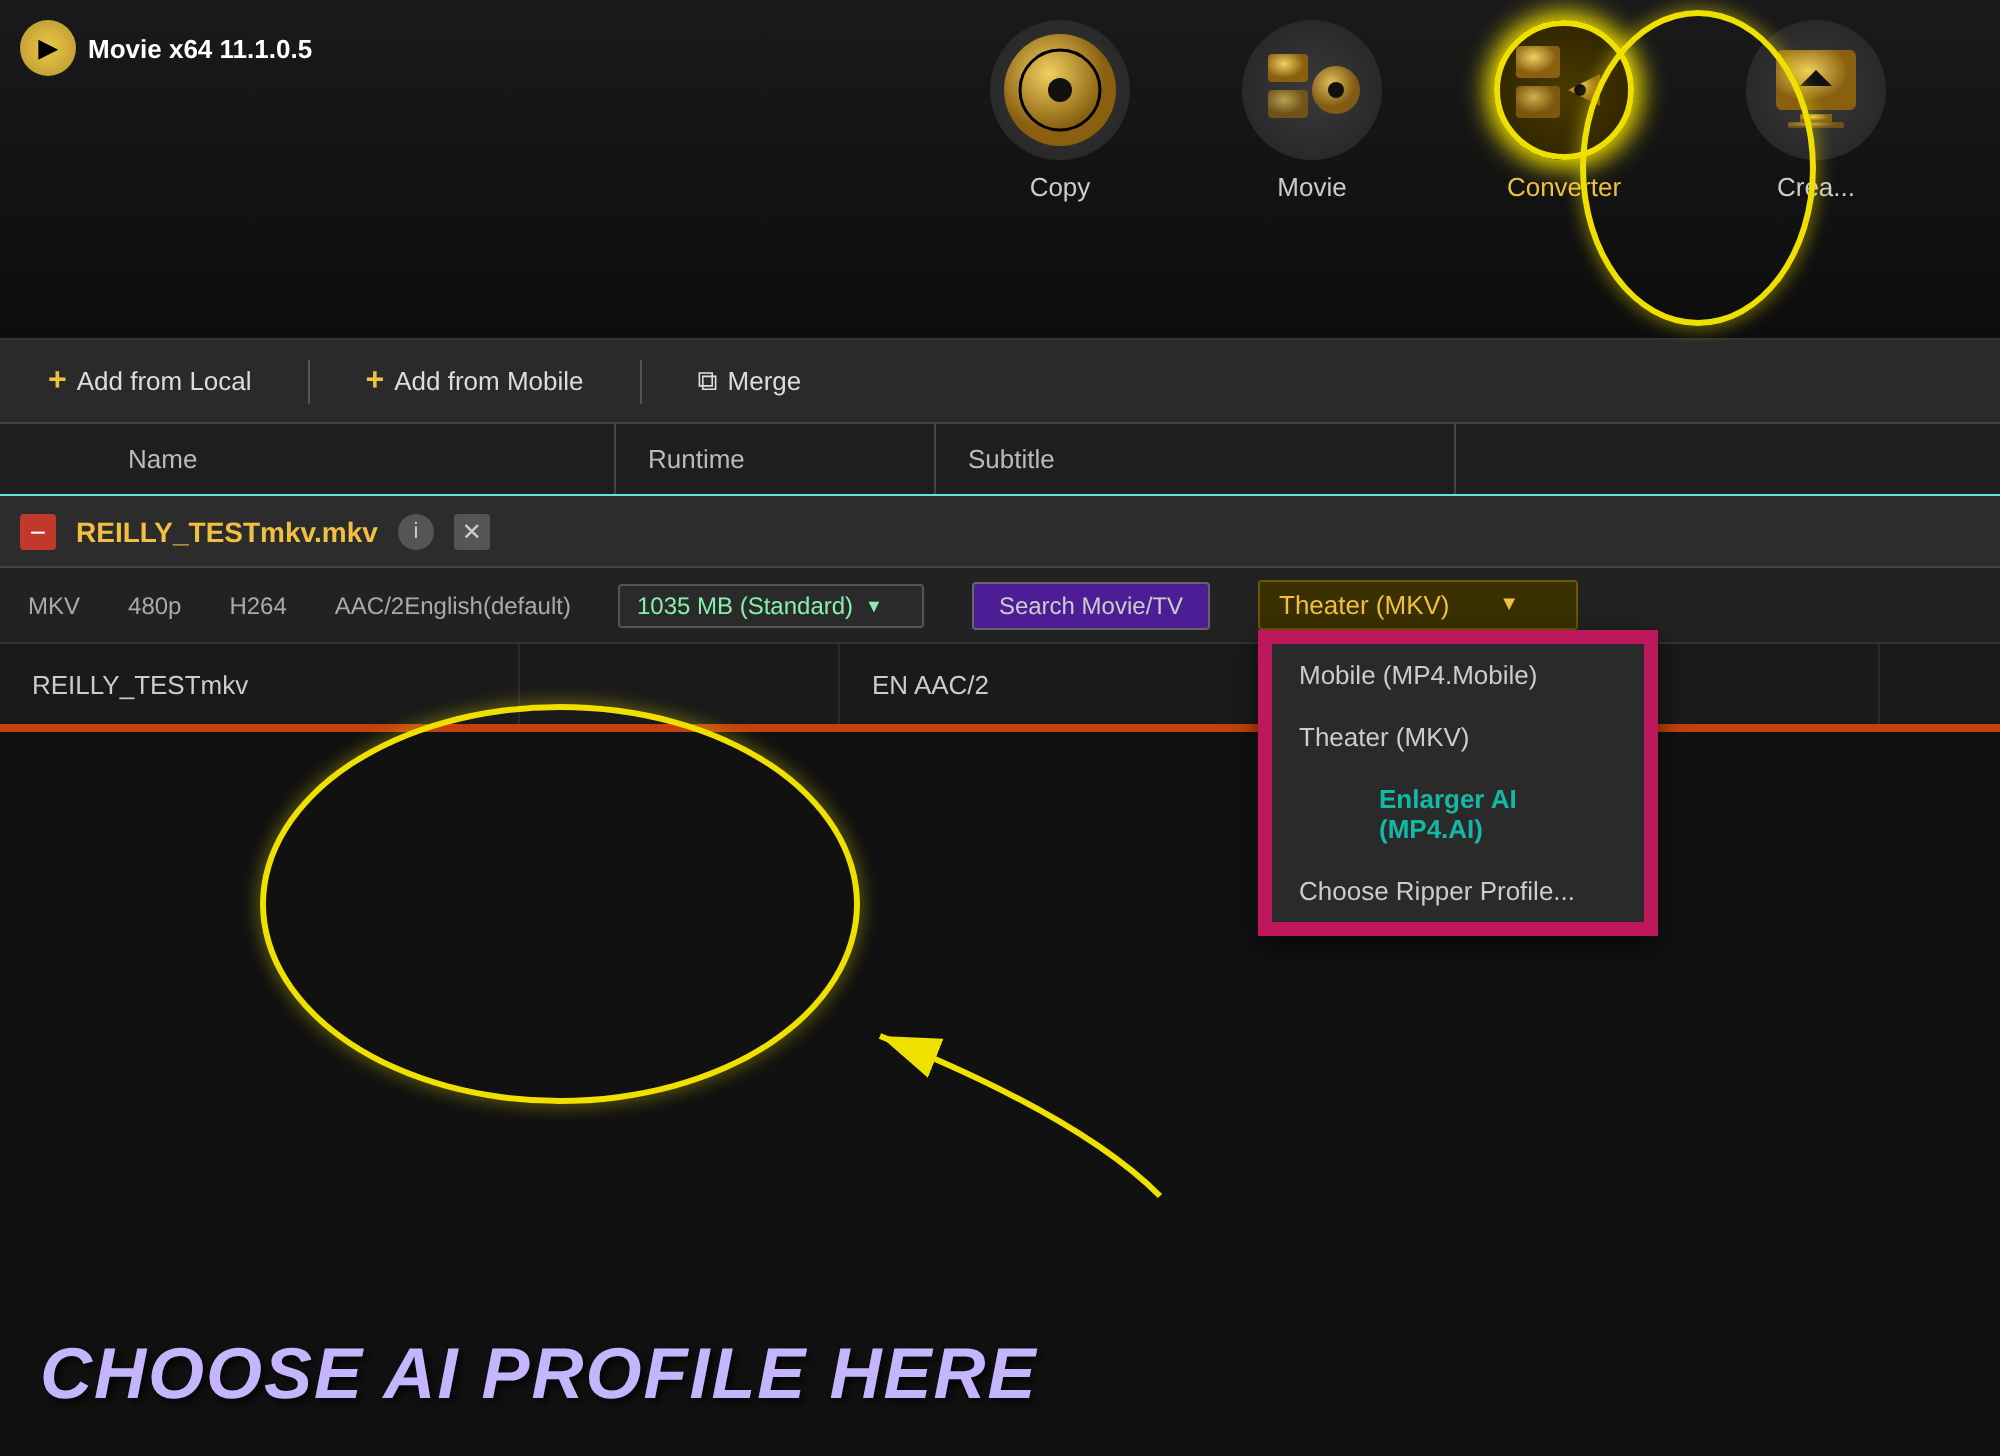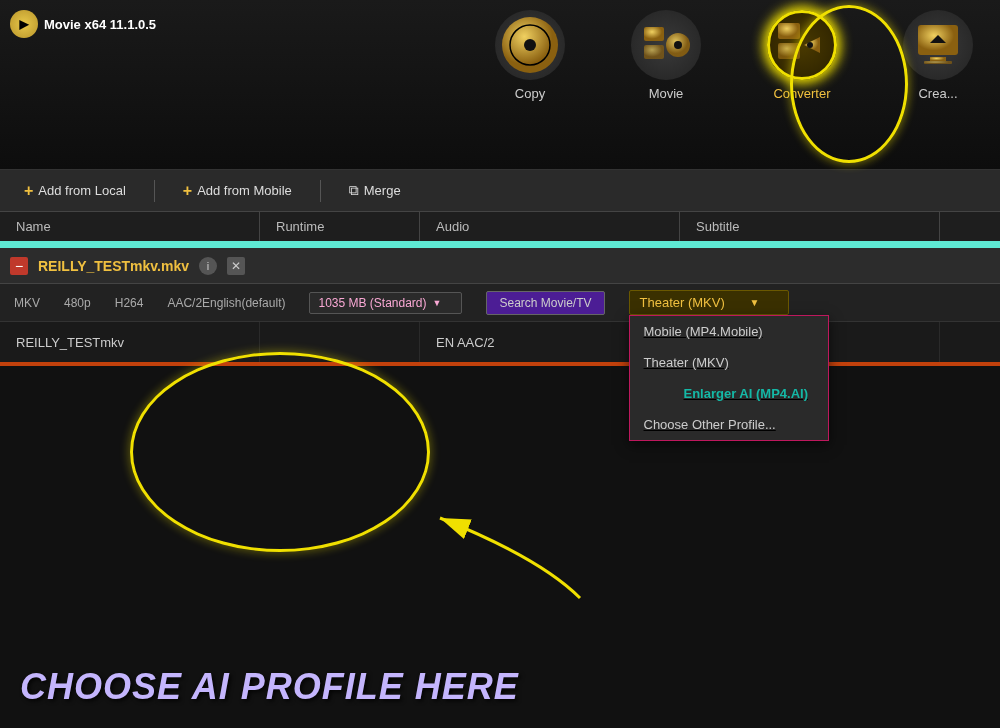--- a/index.html
+++ b/index.html
@@ -49,21 +49,21 @@
       font-weight: bold;
     }
 
     
     .nav-icons {
       position: absolute;
       top: 10px;
       left: 470px;
       display: flex;
       align-items: flex-end;
-      gap: 16px;
+      gap: 6px;
     }
 
     .nav-item {
       display: flex;
       flex-direction: column;
       align-items: center;
       width: 120px;
       cursor: pointer;
       padding-bottom: 5px;
     }
@@ -128,23 +128,24 @@
       border: none;
       padding: 4px 8px;
     }
     .toolbar-btn .plus { color: #f0c040; font-size: 16px; font-weight: bold; }
     .toolbar-sep { width: 1px; height: 22px; background: #555; }
 
     
     .col-headers {
       display: flex;
       background: #1e1e1e;
-      border-bottom: 7px solid #5eead4;
+      border-bottom: 1px solid #5eead4;
       height: 36px;
       align-items: center;
+      padding-left: 48px;
     }
     .col-header {
       color: #bbb;
       font-size: 13px;
       padding: 0 16px;
       height: 100%;
       display: flex;
       align-items: center;
       border-right: 1px solid #444;
     }
@@ -253,25 +254,24 @@
       color: #f0c040;
       font-size: 10px;
       margin-left: auto;
     }
 
     .dropdown-menu {
       position: absolute;
       top: 100%;
       left: 0;
       background: #2a2a2a;
-      border: 1px solid #be185d;
+      border: 7px solid #be185d;
       z-index: 100;
       min-width: 200px;
       box-shadow: 0 4px 12px rgba(0,0,0,0.6);
-      text-decoration: underline;
     }
 
     .dropdown-item {
       padding: 8px 14px;
       color: #ccc;
       font-size: 13px;
       cursor: pointer;
     }
     .dropdown-item.highlight { color: #14b8a6; font-weight: bold; margin-left: 40px; }
 
@@ -345,21 +345,21 @@
       border: 3px solid #f0e000;
       border-radius: 50%;
       pointer-events: none;
       box-shadow: 0 0 8px 2px rgba(240,224,0,0.3);
     }
 
     
     .storage-select {
       background: #2a2a2a;
       border: 1px solid #555;
-      color: #f9a8d4;
+      color: #86efac;
       font-size: 12px;
       padding: 3px 20px 3px 8px;
       border-radius: 2px;
       cursor: pointer;
       display: flex;
       align-items: center;
       gap: 6px;
     }
 
     .search-movie-btn {
@@ -484,23 +484,20 @@
   </button>
 </div>
 
 <div class="col-headers">
   <div class="col-header col-name">
     <span>Name</span>
   </div>
   <div class="col-header col-runtime">
     <span>Runtime</span>
   </div>
-  <div class="col-header col-audio">
-    <span>Audio</span>
-  </div>
   <div class="col-header col-subtitle">
     <span>Subtitle</span>
   </div>
 </div>
 
 <div class="file-section">
 
   <div class="file-header">
     <div class="file-minus-btn">−</div>
     <span class="file-name">REILLY_TESTmkv.mkv</span>
@@ -533,21 +530,21 @@
         <div class="dropdown-item">
           <span>Mobile (MP4.Mobile)</span>
         </div>
         <div class="dropdown-item">
           <span>Theater (MKV)</span>
         </div>
         <div class="dropdown-item highlight">
           <span>Enlarger AI (MP4.AI)</span>
         </div>
         <div class="dropdown-item">
-          <span>Choose Other Profile...</span>
+          <span>Choose Ripper Profile...</span>
         </div>
       </div>
     </div>
   </div>
 
   <div class="file-content-row">
     <div class="cell cell-name">
       <span>REILLY_TESTmkv</span>
     </div>
     <div class="cell cell-runtime">

